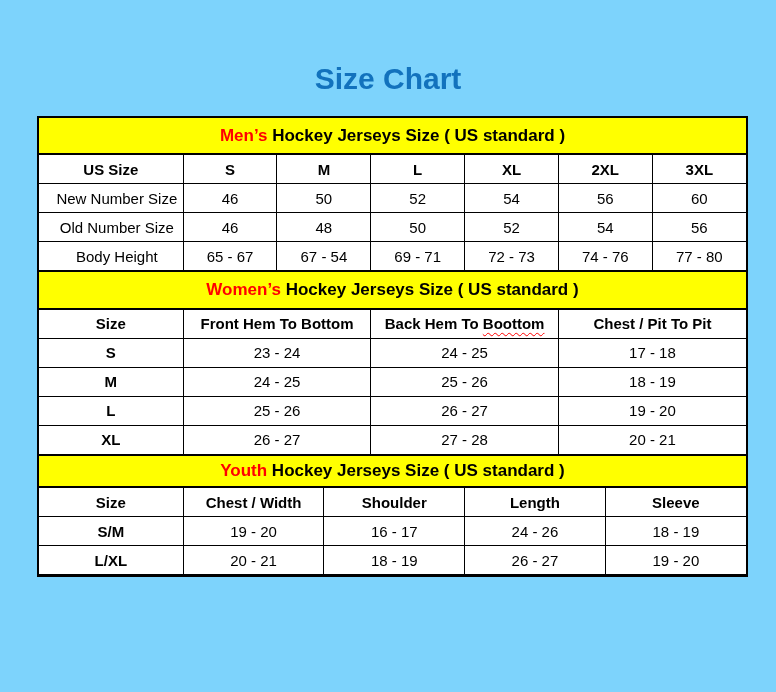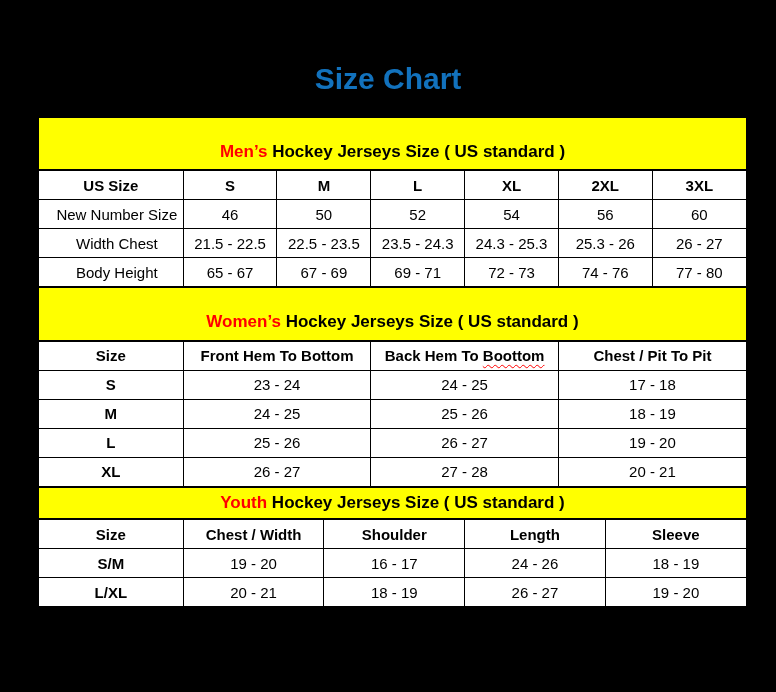--- a/index.html
+++ b/index.html
@@ -5,21 +5,21 @@
   html, body {
     margin: 0;
     padding: 0;
     background: #ffffff;
     font-family: "Liberation Sans", sans-serif;
     color: #000000;
   }
   .page {
     width: 776px;
     height: 692px;
-    background: #000000;
+    background: #7dd3fc;
     overflow: hidden;
   }
   .page-title {
     margin: 0;
     padding: 62px 0 20px 0;
     text-align: center;
     font-size: 30px;
     font-weight: 700;
     color: #1272bd;
     letter-spacing: 0px;
@@ -30,21 +30,21 @@
     border: 2px solid #000000;
     background: #ffffff;
   }
   .band {
     background: #ffff00;
     border-top: 1px solid #000000;
     border-bottom: 1px solid #000000;
     text-align: center;
     font-size: 17px;
     font-weight: 700;
-    padding: 24px 0 7px 0;
+    padding: 8px 0 7px 0;
     line-height: 1.2;
   }
   .band.first { border-top: none; }
   .band .hl { color: #ff0000; }
   .band.compact { padding: 5px 0 5px 0; }
   table {
     width: 100%;
     border-collapse: collapse;
     table-layout: fixed;
   }
@@ -114,32 +114,32 @@
           <tr>
             <td>New Number Size</td>
             <td>46</td>
             <td>50</td>
             <td>52</td>
             <td>54</td>
             <td>56</td>
             <td>60</td>
           </tr>
           <tr>
-            <td>Width Chest</td>
-            <td>21.5 - 22.5</td>
-            <td>22.5 - 23.5</td>
-            <td>23.5 - 24.3</td>
-            <td>24.3 - 25.3</td>
-            <td>25.3 - 26</td>
-            <td>26 - 27</td>
+            <td>Old Number Size</td>
+            <td>46</td>
+            <td>48</td>
+            <td>50</td>
+            <td>52</td>
+            <td>54</td>
+            <td>56</td>
           </tr>
           <tr>
             <td>Body Height</td>
             <td>65 - 67</td>
-            <td>67 - 69</td>
+            <td>67 - 54</td>
             <td>69 - 71</td>
             <td>72 - 73</td>
             <td>74 - 76</td>
             <td>77 - 80</td>
           </tr>
         </tbody>
     </table>
 
     <div class="band"><span class="hl">Women’s</span><span> Hockey Jerseys Size ( US standard )</span></div>
 

